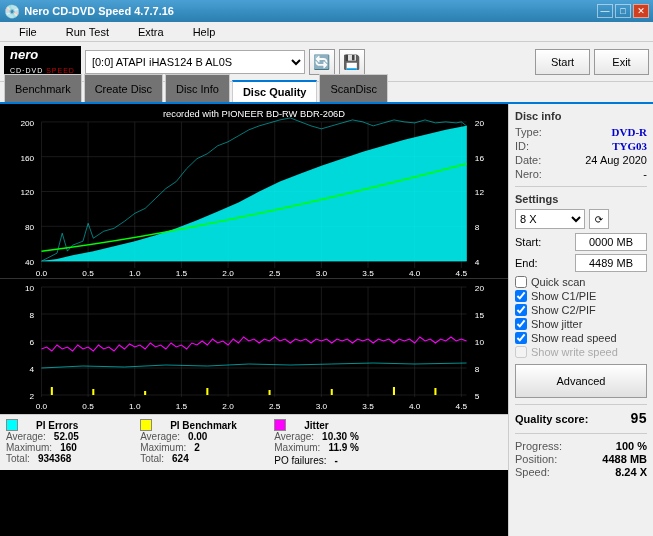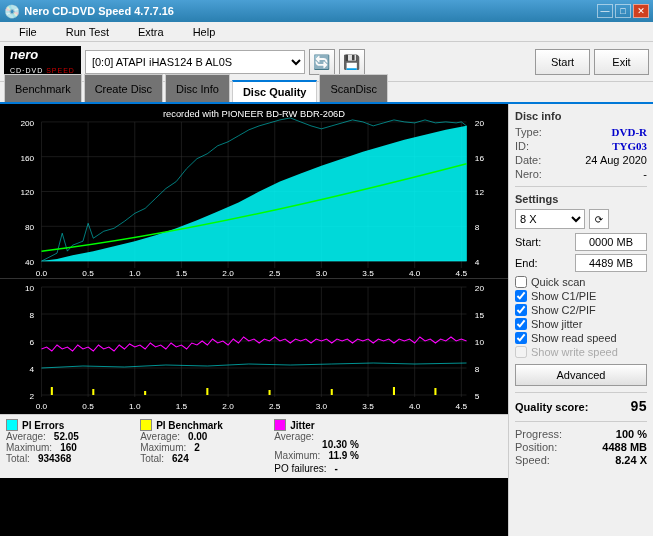--- a/index.html
+++ b/index.html
@@ -38,42 +38,42 @@
     .upper-chart { position: relative; flex: 3; background: black; border-bottom: 1px solid #333; }
     .chart-svg-upper { position: absolute; top: 0; left: 0; width: 100%; height: 100%; }
     
     
     .lower-chart { position: relative; flex: 2; background: black; }
     .chart-svg-lower { position: absolute; top: 0; left: 0; width: 100%; height: 100%; }
     
     
     .stats-bar { background: #f0f0f0; border-top: 1px solid #ccc; padding: 4px 6px; display: flex; gap: 20px; font-size: 10px; }
     .stat-group { display: flex; align-items: flex-start; gap: 8px; }
-    .stat-label-box { display: flex; align-items: center; gap: 4px; font-size: 10px; }
+    .stat-label-box { display: flex; align-items: center; gap: 18px; font-size: 10px; }
     .stat-color-box { width: 14px; height: 14px; display: inline-block; }
     .stat-row { display: flex; gap: 4px; }
     .stat-key { color: #555; }
     .stat-val { font-weight: bold; color: black; min-width: 60px; }
     
     
     .right-panel { width: 145px; background: #f0f0f0; border-left: 1px solid #ccc; padding: 6px; font-size: 11px; overflow-y: auto; }
     .panel-section-title { font-weight: bold; color: #333; margin-bottom: 4px; }
     .panel-row { display: flex; justify-content: space-between; margin-bottom: 2px; }
     .panel-key { color: #555; }
     .panel-val { color: #0000cc; font-weight: bold; font-family: Liberation Serif, serif; }
     .panel-val-dark { color: black; }
     .panel-divider { border-top: 1px solid #ccc; margin: 6px 0; }
     .settings-row { display: flex; align-items: center; gap: 4px; margin-bottom: 4px; }
     .settings-select { width: 70px; height: 20px; font-size: 11px; border: 1px solid #aaa; background: white; }
     .settings-icon-btn { width: 20px; height: 20px; border: 1px solid #aaa; background: white; cursor: pointer; display: flex; align-items: center; justify-content: center; font-size: 10px; }
     .input-field { height: 18px; width: 72px; border: 1px solid #aaa; font-size: 11px; padding: 0 2px; background: white; text-align: center; }
     .checkbox-row { display: flex; align-items: center; gap: 4px; margin-bottom: 2px; }
     .checkbox-row input[type=checkbox] { width: 12px; height: 12px; }
     .checkbox-row label { font-size: 11px; color: #333; }
-    .advanced-btn { width: 100%; height: 22px; margin-top: 4px; background: linear-gradient(to bottom, #fff, #e0e0e0); border: 1px solid #999; cursor: pointer; font-size: 11px; }
+    .advanced-btn { width: 100%; height: 34px; margin-top: 4px; background: linear-gradient(to bottom, #fff, #e0e0e0); border: 1px solid #999; cursor: pointer; font-size: 11px; }
     .quality-score-row { display: flex; justify-content: space-between; align-items: center; margin-top: 6px; }
     .quality-label { font-weight: bold; font-size: 11px; }
     .quality-value { font-weight: bold; font-size: 14px; color: black; font-family: Liberation Mono, monospace; }
     .progress-section { margin-top: 6px; }
     .progress-row { display: flex; justify-content: space-between; margin-bottom: 1px; }
     .progress-key { color: #555; }
     .progress-val { font-weight: bold; }
   </style>
 </head>
 <body>
@@ -280,21 +280,21 @@
         </div>
       </div>
       <div class="stat-group">
         <div>
           <div class="stat-label-box">
             <span class="stat-color-box" style="background:magenta; width:12px; height:12px; display:inline-block; border:1px solid #888;"></span>
             <span style="font-weight:bold;">Jitter</span>
           </div>
           <div class="stat-row">
             <span class="stat-key">Average:</span>
-            <span class="stat-val" style="margin-left:4px;margin-top:8px;">10.30 %</span>
+            <span class="stat-val" style="margin-left:4px;">10.30 %</span>
           </div>
           <div class="stat-row">
             <span class="stat-key">Maximum:</span>
             <span class="stat-val" style="margin-left:4px;">11.9 %</span>
           </div>
           <div class="stat-row" style="margin-top:2px;">
             <span>PO failures:</span>
             <span class="stat-val" style="margin-left:4px;">-</span>
           </div>
         </div>

